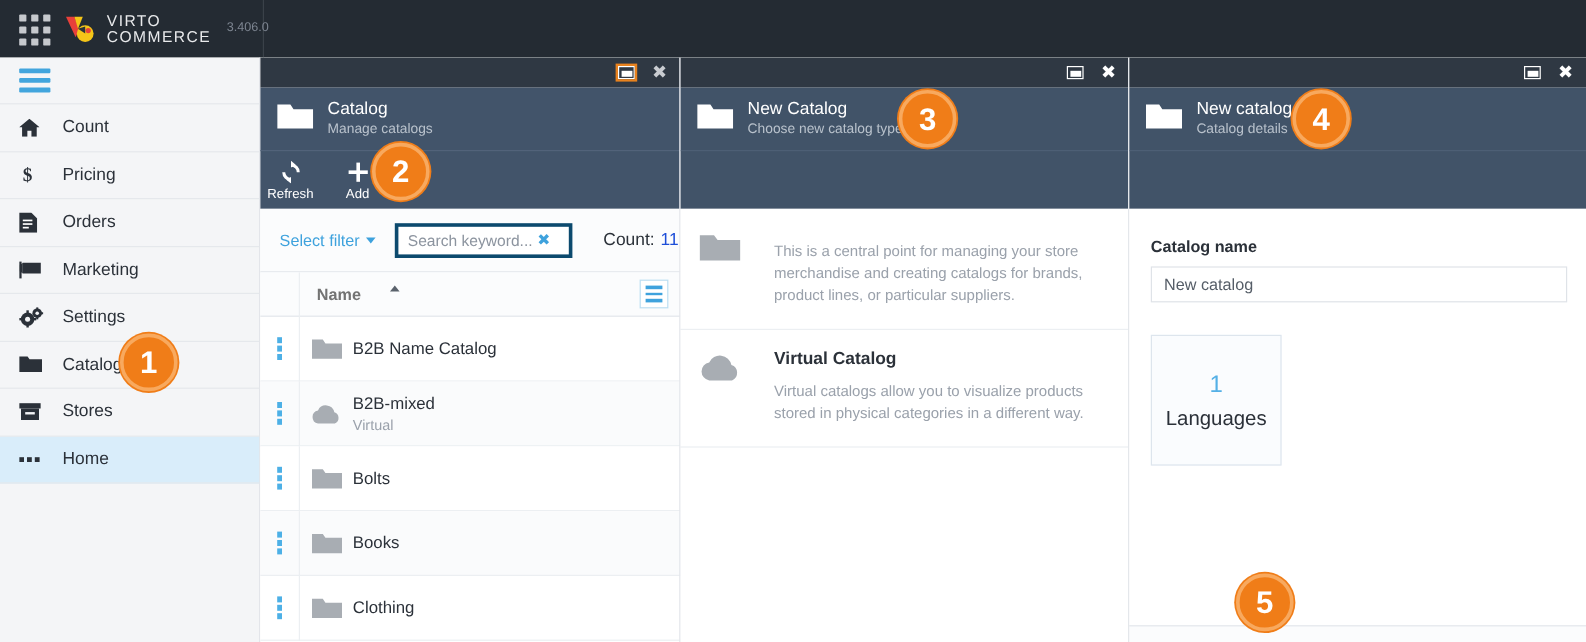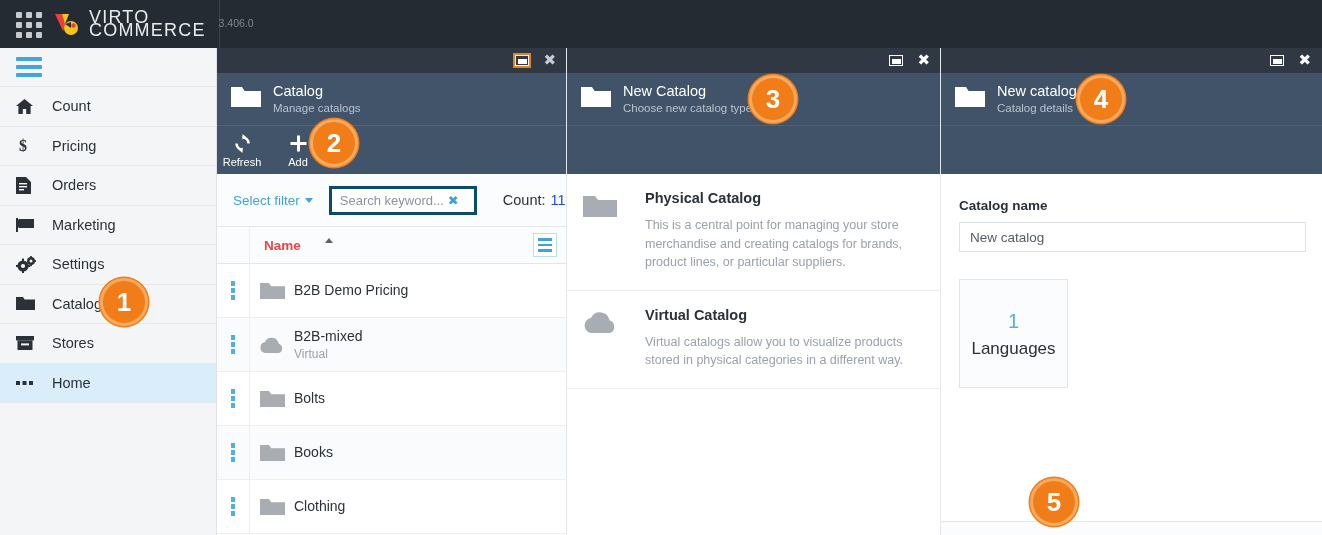--- a/index.html
+++ b/index.html
@@ -24,21 +24,21 @@
   .apps-grid {
     width: 30px; height: 24px; margin-left: 16px;
     display: grid; grid-template-columns: repeat(3, 6px); grid-template-rows: repeat(3, 6px);
     gap: 4px;
   }
   .apps-grid i { display: block; width: 6px; height: 6px; background: #c6c9cd; border-radius: 1px; }
 
   .logo-wrap { display: flex; align-items: center; margin-left: 12px; }
   .logo-mark { width: 26px; height: 26px; position: relative; }
   .logo-text {
-    margin-left: 9px; color: #e9eaec; font-size: 18px; line-height: 13px;
+    margin-left: 9px; color: #e9eaec; font-size: 13px; line-height: 13px;
     letter-spacing: 1.2px; font-weight: 400;
   }
   .logo-text span { display: block; }
   .version {
     margin-left: 13px; color: #7d8591; font-size: 10.5px; align-self: flex-start; margin-top: 6px;
   }
 
   
   .sidebar {
     position: absolute; left: 0; top: 48px; width: 217px; height: 487px;
@@ -145,21 +145,21 @@
   }
   .count-val { color: #1d4ed8; }
 
   
   .table-head {
     height: 37px; background: #fbfcfd; border-bottom: 1px solid #e3e7eb;
     display: flex; align-items: center; position: relative;
   }
   .th-gutter { width: 33px; height: 37px; border-right: 1px solid #eceff2; }
   .th-name {
-    flex: 1; padding-left: 14px; font-size: 13.5px; font-weight: bold; color: #ef4444;
+    flex: 1; padding-left: 14px; font-size: 13.5px; font-weight: bold; color: #737373;
     display: flex; align-items: flex-start; gap: 24px; cursor: pointer;
   }
   .sort-up {
     width: 0; height: 0; border-left: 4.5px solid transparent; border-right: 4.5px solid transparent;
     border-bottom: 5px solid #5a626c;
   }
   .cols-btn {
     width: 24px; height: 24px; border: 1px solid #bcdef2; margin-right: 10px;
     display: flex; flex-direction: column; align-items: center; justify-content: center;
     gap: 3px; cursor: pointer; background: #ffffff;
@@ -447,21 +447,21 @@
               <i></i>
               <i></i>
             </span>
         </div>
         <div class="row-icon">
           <svg width="25" height="20" viewBox="0 0 25 20">
               <path d="M0 2 L9 2 L11.2 5.2 L25 5.2 L25 18 L0 18 Z" fill="#a8adb3"></path>
             </svg>
         </div>
         <div class="row-texts">
-          <span class="row-title">B2B Demo Pricing</span>
+          <span class="row-title">B2B Name Catalog</span>
         </div>
       </div>
 
       <div class="row alt">
         <div class="row-gutter">
           <span class="dots3">
               <i></i>
               <i></i>
               <i></i>
             </span>
@@ -556,21 +556,20 @@
     <div class="panel-toolbar"></div>
 
     <div>
       <div class="type-item">
         <div class="type-ico">
           <svg width="34" height="27" viewBox="0 0 34 27">
               <path d="M0 3 L12 3 L15 7 L34 7 L34 24 L0 24 Z" fill="#a8adb3"></path>
             </svg>
         </div>
         <div>
-          <div class="type-title">Physical Catalog</div>
           <div class="type-desc">This is a central point for managing your store merchandise and creating catalogs for brands, product lines, or particular suppliers.</div>
         </div>
       </div>
 
       <div class="type-item">
         <div class="type-ico">
           <svg width="36" height="25" viewBox="0 0 36 25">
               <path d="M8 23 A7.6 7.6 0 0 1 8 8 A9.8 9.8 0 0 1 26.5 10.2 A6.8 6.8 0 0 1 27 23 Z" fill="#a8adb3"></path>
             </svg>
         </div>

